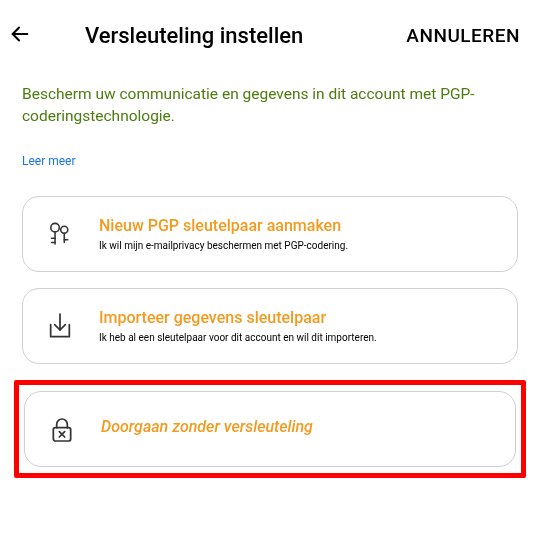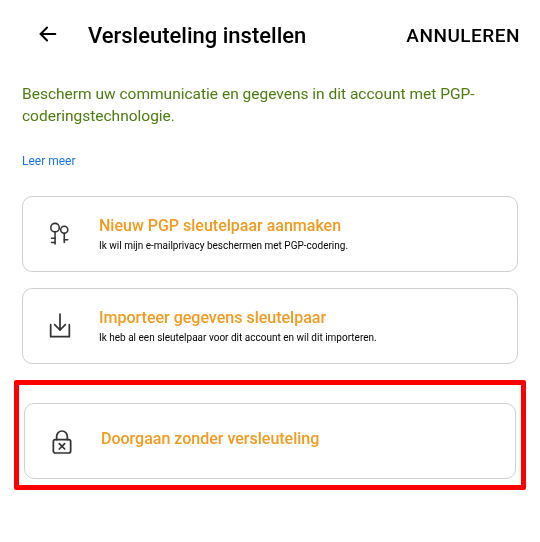--- a/index.html
+++ b/index.html
@@ -7,21 +7,22 @@
       font-family: -apple-system, BlinkMacSystemFont, "Segoe UI", Roboto, Helvetica, Arial, sans-serif;
       background: #fff;
       width: 540px;
       height: 542px;
       overflow: hidden;
       color: #000;
     }
     .header {
       display: flex;
       align-items: center;
-      padding: 16px 16px 8px 28px;
+      padding: 16px 16px 8px 0;
+      gap: 25px;
     }
     .back-btn {
       width: 32px;
       height: 32px;
       display: flex;
       align-items: center;
       justify-content: center;
       cursor: pointer;
       margin-right: 24px;
       margin-left: 4px;
@@ -49,21 +50,21 @@
     }
     .learn-more {
       font-size: 12px;
       color: #1a73e8;
       cursor: pointer;
       display: inline-block;
       margin-bottom: 28px;
     }
     .option-card {
       border: 1px solid #d0d0d0;
-      border-radius: 10px;
+      border-radius: 17px;
       padding: 18px 18px 18px 18px;
       display: flex;
       align-items: center;
       margin-bottom: 16px;
       cursor: pointer;
       background: #fff;
     }
     .option-icon {
       width: 38px;
       height: 38px;
@@ -82,23 +83,24 @@
       margin-bottom: 4px;
     }
     .option-desc {
       font-size: 10px;
       color: #000;
       line-height: 1.35;
     }
     .highlight-wrap {
       border: 5px solid #ff0000;
       border-radius: 2px;
-      padding: 18px 5px 6px 5px;
+      padding: 6px 5px 6px 5px;
       margin-left: -8px;
       margin-right: -8px;
+      font-style: italic;
     }
     .highlight-wrap .option-card {
       margin-bottom: 0;
     }
   </style>
 </head>
 <body>
 
 <div class="header">
   <div class="back-btn">

